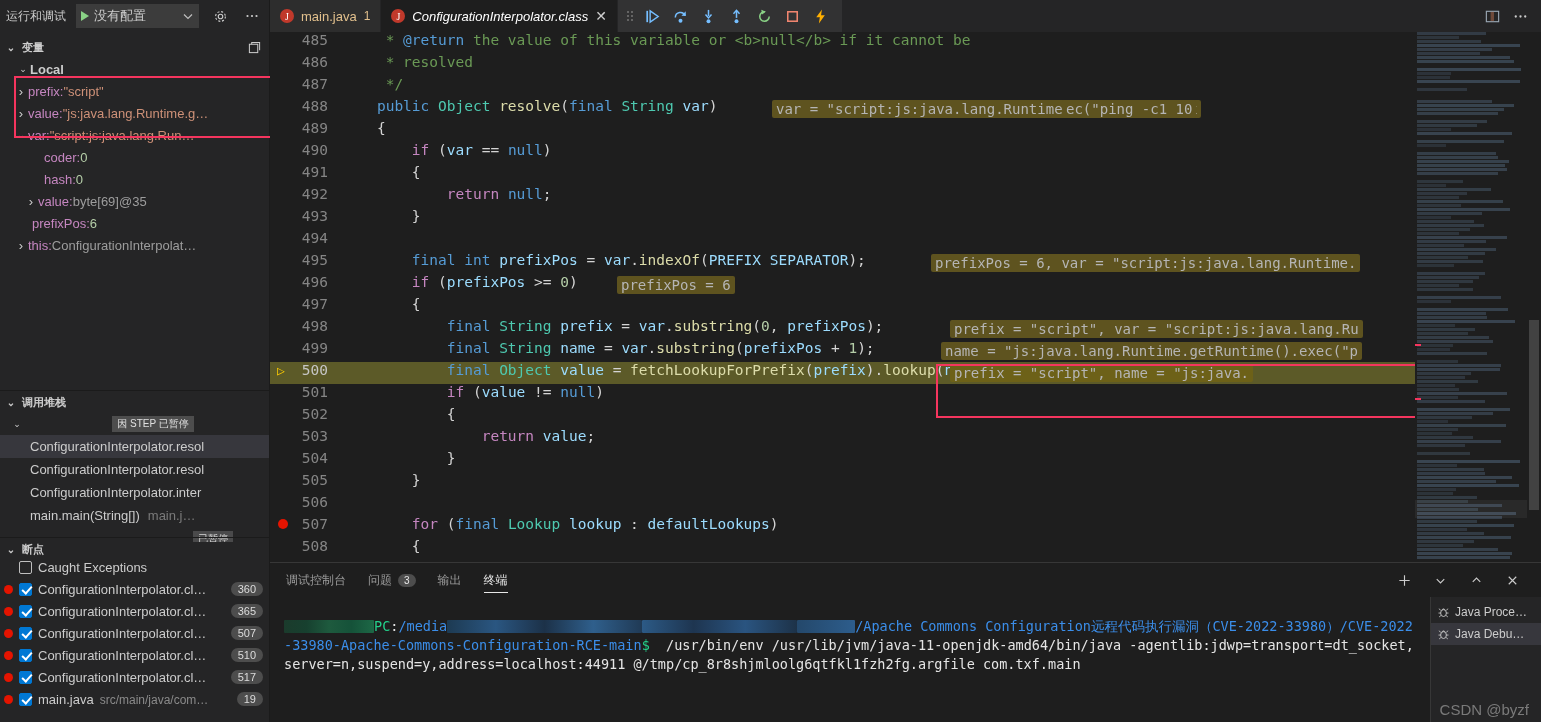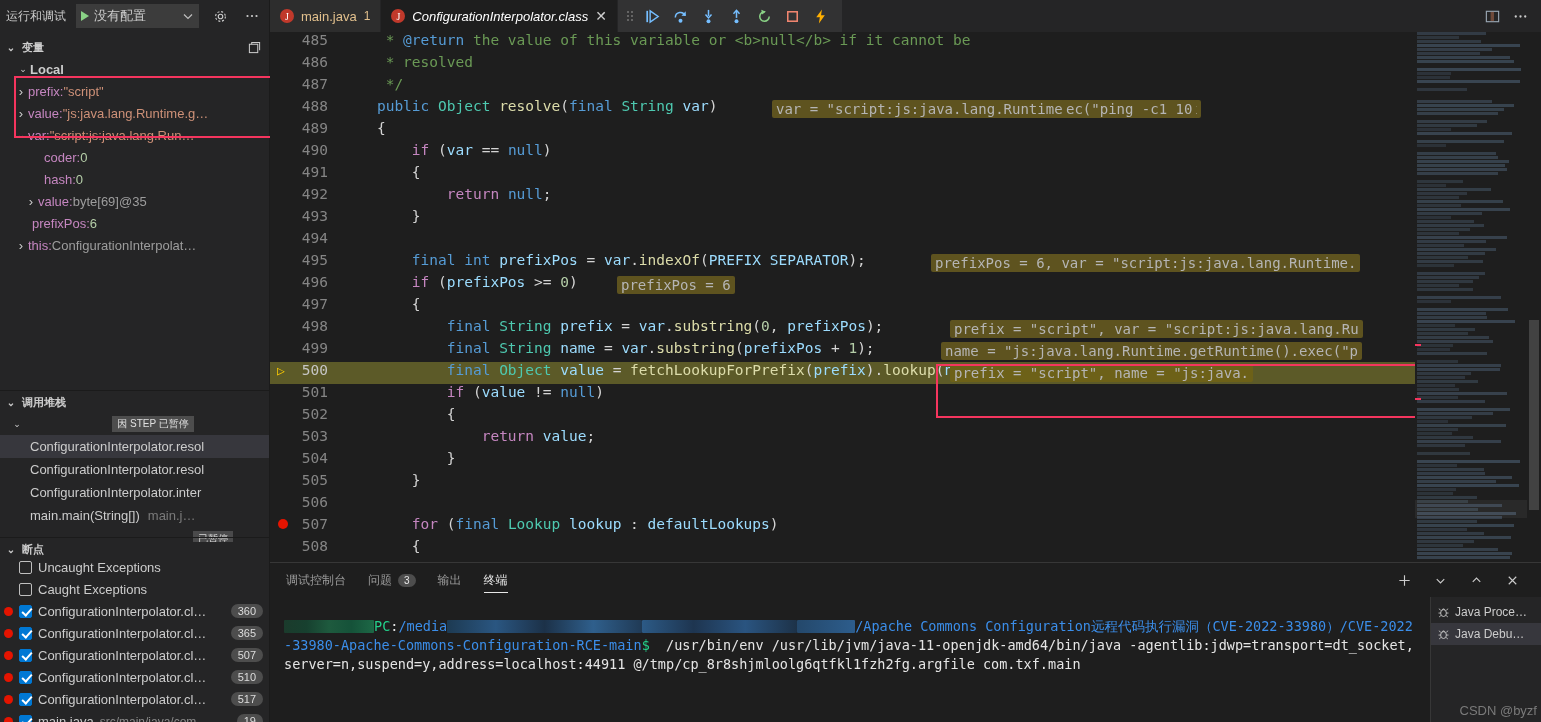--- a/index.html
+++ b/index.html
@@ -195,21 +195,21 @@
   .redact { display: inline-block; height: 13px; vertical-align: -2px; border-radius: 1px; }
 
   #panel-side {
     position: absolute; right: 0; top: 34px; width: 111px; height: 126px;
     background: #252526; border-left: 1px solid #373737; padding-top: 4px;
   }
   .pside-row { height: 22px; display: flex; align-items: center; gap: 5px; padding: 0 6px; font-size: 12px; color: #cccccc; white-space: nowrap; overflow: hidden; }
   .pside-row.sel { background: #37373d; }
 
   #watermark {
-    position: absolute; right: 4px; bottom: 4px; font-size: 13px; color: #7a7a7a;
+    position: absolute; right: 12px; bottom: 4px; font-size: 15px; color: #7a7a7a;
   }
   svg { display: block; }
 </style>
 </head>
 <body>
 
 <div id="sidebar">
 
   <div class="dbg-launch">
     <span class="lbl">运行和调试</span>
@@ -327,25 +327,20 @@
       <span class="cs-thread">Thread [Reference Handler]</span>
       <span class="pill">已暂停</span>
     </div>
   </div>
 
   <div class="sect-head" style="position:absolute; top:537px; left:0; right:0; border-top:1px solid #1b1b1b; padding-top:2px;">
     <span class="twisty">⌄</span>
     <span class="sh-title">断点</span>
   </div>
   <div id="bp-list" style="position:absolute; top:556px; left:0; right:0; height:166px; overflow:hidden;">
-      <div class="bp-row">
-        <span class="bp-dot hidden"></span>
-        <span class="cb"></span>
-        <span class="bp-name">Uncaught Exceptions</span>
-      </div>
       <div class="bp-row">
         <span class="bp-dot hidden"></span>
         <span class="cb"></span>
         <span class="bp-name">Caught Exceptions</span>
       </div>
       <div class="bp-row">
         <span class="bp-dot"></span>
         <span class="cb checked"></span>
         <span class="bp-name">ConfigurationInterpolator.cl…</span>
         <span class="bp-line">360</span>

